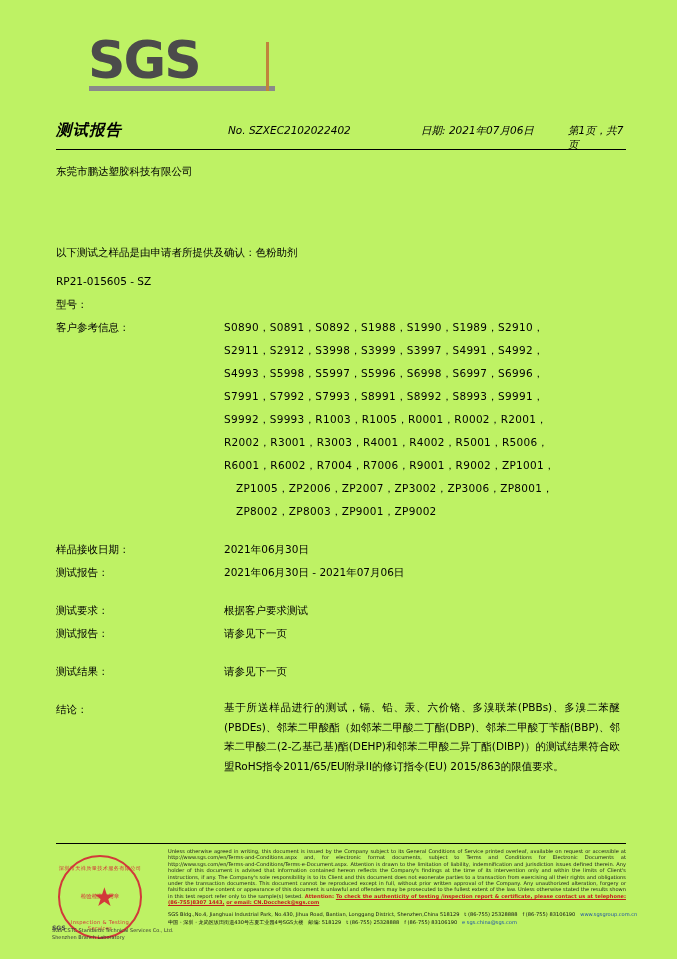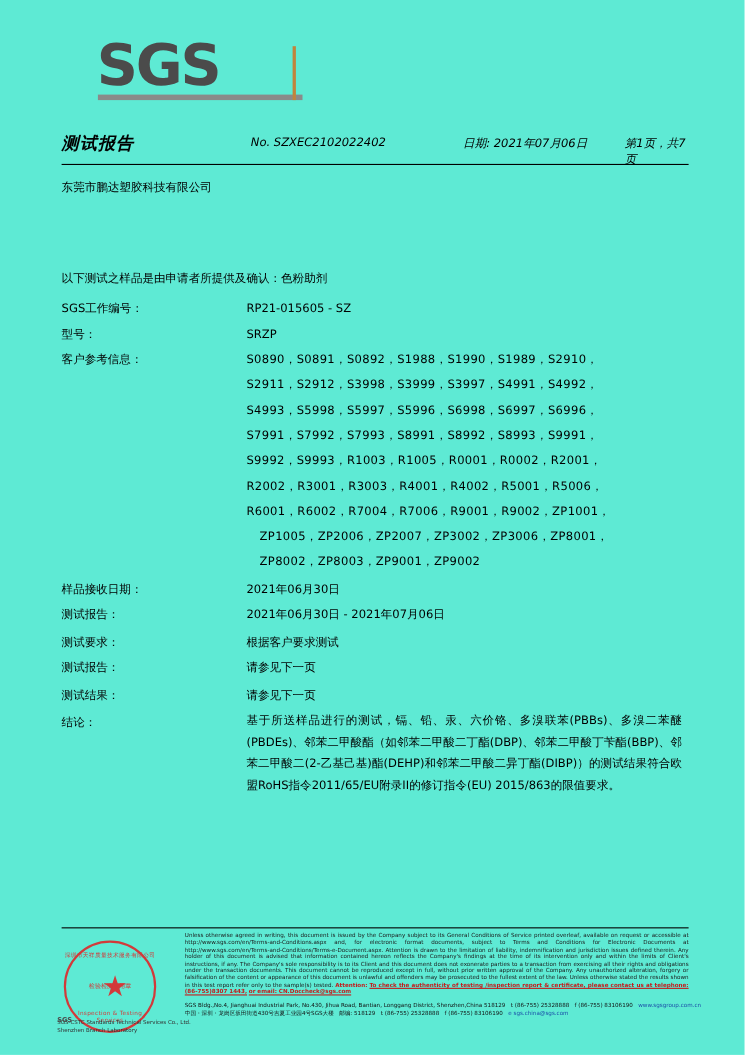--- a/index.html
+++ b/index.html
@@ -12,21 +12,21 @@
     height: 959px;
     position: relative;
     font-family: "DejaVu Sans", "Liberation Sans", sans-serif;
     color: #000;
     overflow: hidden;
   }
 
   .page {
     position: absolute;
     inset: 0;
-    background: #5eead4;
+    background: #bef264;
   }
 
   
   .logo-wrap {
     position: absolute;
     left: 88px;
     top: 32px;
     width: 190px;
     height: 62px;
   }
@@ -150,21 +150,21 @@
     line-height: 23px;
   }
   .val-line {
     display: block;
     white-space: pre;
     letter-spacing: 0.3px;
   }
   .val-line.indent { padding-left: 12px; }
 
   
-  .row-space { margin-top: 2px; }
+  .row-space { margin-top: 15px; }
 
   .conclusion {
     display: block;
     font-size: 10.5px;
     line-height: 19.5px;
     text-align: justify;
     max-width: 396px;
   }
 
   
@@ -295,27 +295,25 @@
   </div>
   <div class="hr hr-top"></div>
 
   <div class="company">东莞市鹏达塑胶科技有限公司</div>
 
   <div class="sample-line">以下测试之样品是由申请者所提供及确认：色粉助剂</div>
 
   <div class="fields">
 
     <div class="field-row">
-      <div class="field-label">SGS工作编号：</div>
       <div class="field-value">RP21-015605 - SZ</div>
     </div>
 
     <div class="field-row">
       <div class="field-label">型号：</div>
-      <div class="field-value">SRZP</div>
     </div>
 
     <div class="field-row">
       <div class="field-label">客户参考信息：</div>
       <div class="field-value multiline">
         <span class="val-line">S0890，S0891，S0892，S1988，S1990，S1989，S2910，</span>
         <span class="val-line">S2911，S2912，S3998，S3999，S3997，S4991，S4992，</span>
         <span class="val-line">S4993，S5998，S5997，S5996，S6998，S6997，S6996，</span>
         <span class="val-line">S7991，S7992，S7993，S8991，S8992，S8993，S9991，</span>
         <span class="val-line">S9992，S9993，R1003，R1005，R0001，R0002，R2001，</span>

